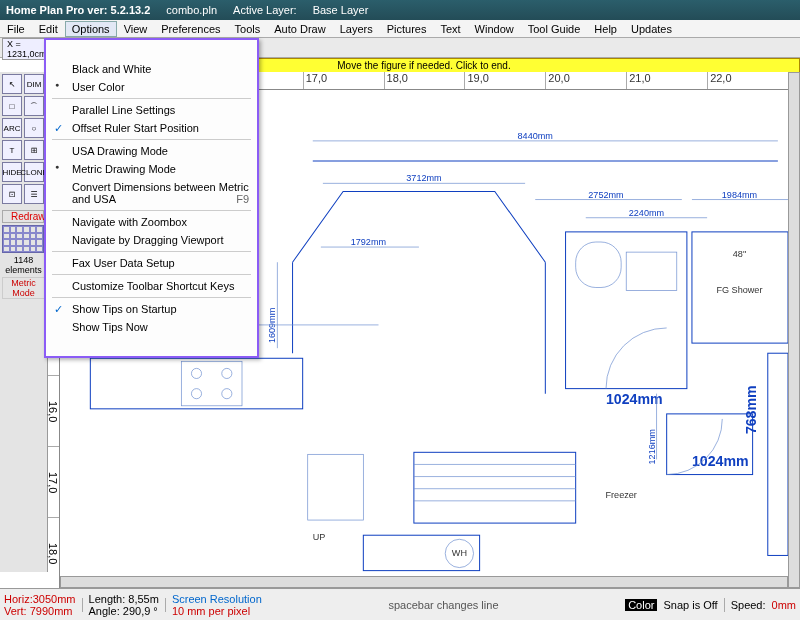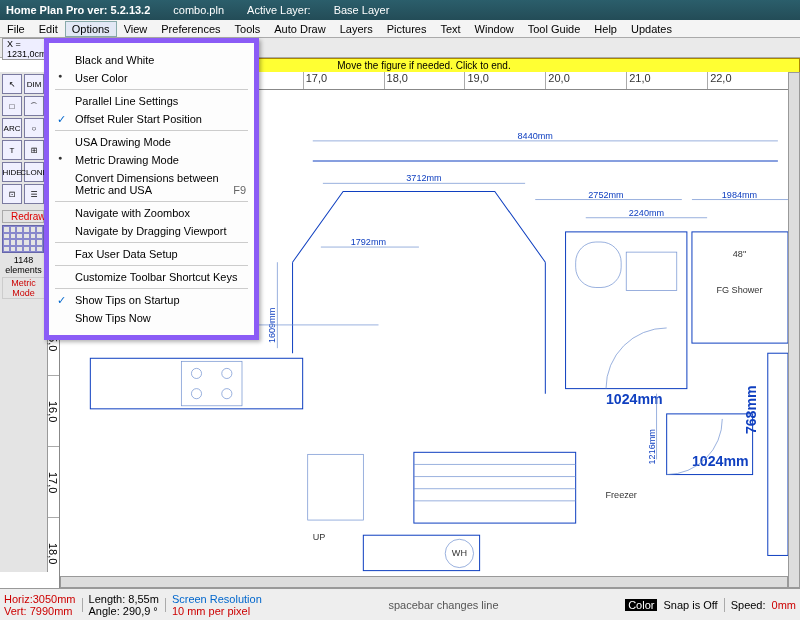--- a/index.html
+++ b/index.html
@@ -1,17 +1,17 @@
 <!DOCTYPE html>
 <html><head>
 <meta charset="utf-8">
 <style>
 * { margin: 0; padding: 0; box-sizing: border-box; font-family: "Segoe UI", Tahoma, sans-serif; font-size: 11px; }
 body { width: 800px; height: 620px; background: #fff; overflow: hidden; position: relative; }
-.titlebar { height: 20px; background: linear-gradient(#2b5e6b,#234c57); color: #fff; display: flex; align-items: center; padding: 0 6px; gap: 23px; }
+.titlebar { height: 20px; background: linear-gradient(#2b5e6b,#234c57); color: #fff; display: flex; align-items: center; padding: 0 6px; gap: 16px; }
 .titlebar span.title { font-weight: bold; }
 .menubar { height: 18px; background: #f4f4f4; display: flex; align-items: center; border-bottom: 1px solid #aaa; }
 .menubar .mitem { padding: 16px 7px; cursor: default; }
 .menubar .mitem.open { background: #e2e8f5; border: 1px solid #8aa; padding: 1px 6px; }
 .coordbar { position: absolute; left: 2px; top: 38px; display: flex; flex-direction: row; gap: 0; z-index: 2; }
 .coordbar div { background: #eef; border: 1px solid #999; padding: 0 4px; width: 64px; font-size: 9px; }
 .toolstrip { height: 20px; background: #eaeaea; border-bottom: 1px solid #aaa; display:flex; align-items:center; padding-left:70px; gap:2px; }
 .toolstrip .tbtn { width:16px; height:16px; border:1px solid #888; background:#f8f8f8; }
 .hintbar { height: 16px; background: #ffff33; border: 1px solid #aa8800; text-align: center; font-size: 10px; line-height: 14px; margin-left:48px; }
 .leftpalette { position:absolute; left:0; top:72px; width:48px; background:#e4e4e4; border-right:1px solid #999; height:500px; display:flex; flex-direction:column; gap:2px; padding:2px; }
@@ -24,21 +24,21 @@
 .leftpalette .metric { font-size:9px; color:#c00; text-align:center; border:1px solid #ccc; }
 .canvaswrap { position:absolute; left:48px; top:72px; right:12px; bottom:32px; background:#fff; }
 .ruler-h { position:absolute; left:12px; right:0; top:0; height:18px; border-bottom:1px solid #888; display:flex; font-size:9px; color:#333; }
 .ruler-h .tick { flex:1; border-left:1px solid #aaa; padding-left:2px; }
 .ruler-v { position:absolute; left:0; top:18px; bottom:0; width:12px; border-right:1px solid #888; display:flex; flex-direction:column; font-size:9px; }
 .ruler-v .tick { flex:1; border-top:1px solid #aaa; writing-mode:vertical-rl; text-align:center; padding-top:2px; }
 .drawing { position:absolute; left:12px; top:18px; right:0; bottom:12px; overflow:hidden; }
 .drawing svg { width:100%; height:100%; }
 .scroll-h { position:absolute; left:12px; right:0; bottom:0; height:12px; background:#ddd; border:1px solid #999; }
 .scroll-v { position:absolute; right:0; top:72px; bottom:32px; width:12px; background:#ddd; border:1px solid #999; }
-.dropdown { position:absolute; left:44px; top:38px; width:215px; background:#fdfdfd; border:5px solid #8b5cf6; box-shadow:2px 2px 4px rgba(0,0,0,.3); z-index:10; padding:8px 0; }
+.dropdown { position:absolute; left:44px; top:38px; width:215px; background:#fdfdfd; border:2px solid #8b5cf6; box-shadow:2px 2px 4px rgba(0,0,0,.3); z-index:10; padding:20px 0; }
 .dropdown .ditem { padding:3px 8px 3px 26px; position:relative; font-size:11px; }
 .dropdown .check::before { content:"✓"; position:absolute; left:8px; color:#06c; }
 .dropdown .radio::before { content:"●"; position:absolute; left:9px; font-size:7px; color:#333; }
 .dropdown hr { border:none; border-top:1px solid #ccc; margin:2px 6px; }
 .dropdown .shortcut { float:right; color:#666; }
 .snapbar { position:absolute; left:48px; right:24px; bottom:20px; height:12px; background:#eee; display:flex; align-items:center; gap:3px; padding-left:4px; border-top:1px solid #aaa; }
 .snapbar .dot { width:10px; height:10px; border:1px solid #666; border-radius:2px; background:#fff; }
 .snapbar .snaplabel { margin-left:auto; margin-right:auto; border:1px solid #999; padding:0 30px; font-size:10px; background:#f4f4f4; }
 .statusbar { position:absolute; left:0; right:0; bottom:0; height:32px; background:#eee; border-top:1px solid #999; display:flex; align-items:center; gap:6px; padding:0 4px; font-size:10px; }
 .statusbar .red { color:#c00; }

